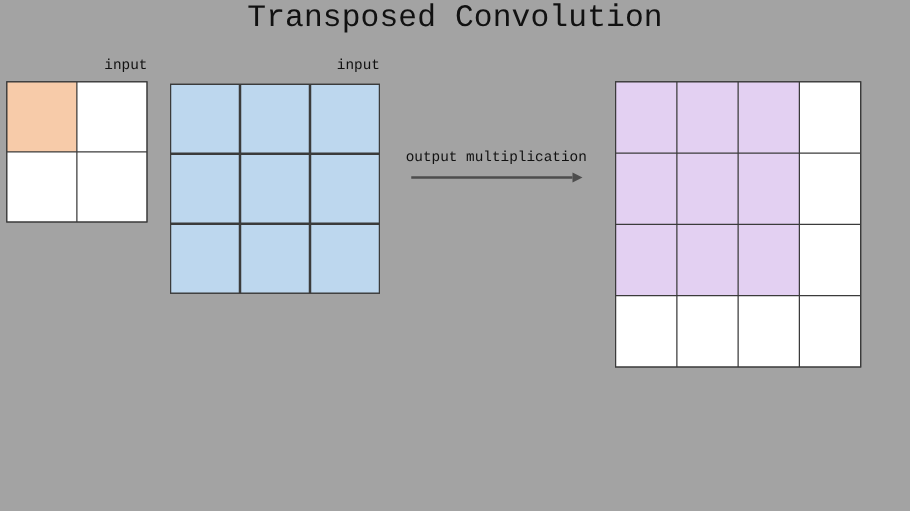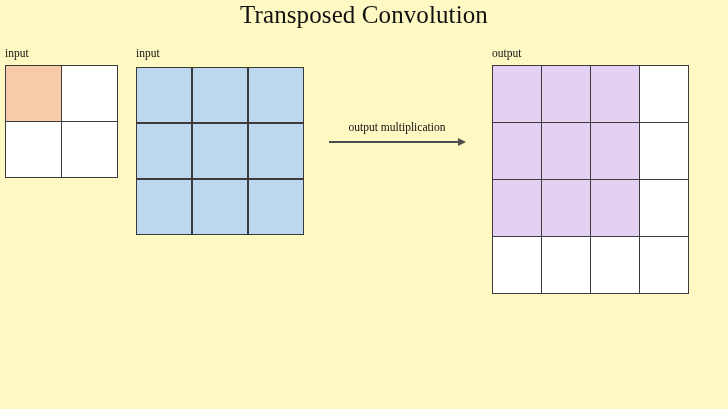--- a/index.html
+++ b/index.html
@@ -4,23 +4,23 @@
 <style>
   html, body {
     margin: 0;
     padding: 0;
     background: #ffffff;
   }
   #canvas {
     position: relative;
     width: 728px;
     height: 409px;
-    background: #fef9c3;
+    background: #a3a3a3;
     overflow: hidden;
-    font-family: Liberation Serif, serif;
+    font-family: Liberation Mono, monospace;
     color: #1a1a1a;
   }
 
   
   .title {
     position: absolute;
     left: 0;
     top: 0;
     width: 728px;
     text-align: center;
@@ -28,21 +28,21 @@
     line-height: 30px;
     font-weight: 400;
     letter-spacing: 0.1px;
     color: #111111;
     white-space: nowrap;
   }
 
   
   .grid-label {
     position: absolute;
-    text-align: left;
+    text-align: right;
     font-size: 11.5px;
     line-height: 14px;
     color: #111111;
     white-space: nowrap;
   }
 
   
   .grid {
     position: absolute;
     display: grid;
@@ -144,21 +144,20 @@
       <div class="cell blue"></div>
       <div class="cell blue"></div>
       <div class="cell blue"></div>
       <div class="cell blue"></div>
     </div>
 
   <div class="op-label">output multiplication</div>
   <div class="arrow-line"></div>
   <div class="arrow-head"></div>
 
-  <div class="grid-label" id="label-output">output</div>
   <div class="grid" id="grid-output">
       <div class="cell purple"></div>
       <div class="cell purple"></div>
       <div class="cell purple"></div>
       <div class="cell"></div>
       <div class="cell purple"></div>
       <div class="cell purple"></div>
       <div class="cell purple"></div>
       <div class="cell"></div>
       <div class="cell purple"></div>

